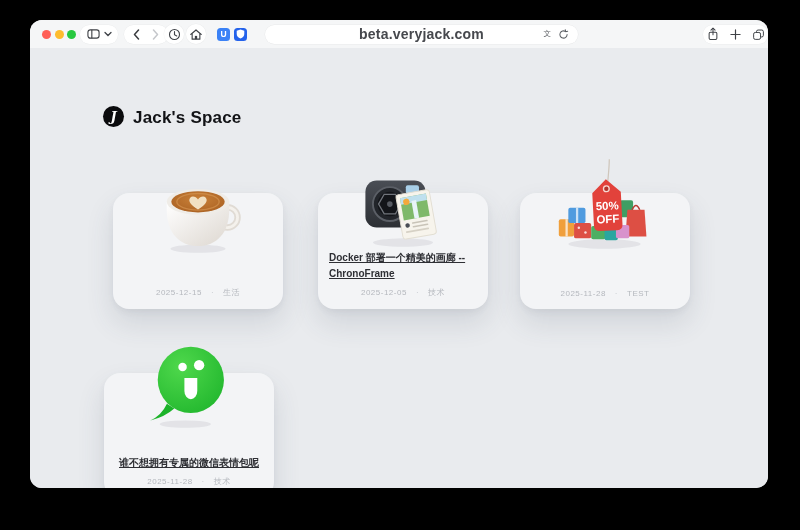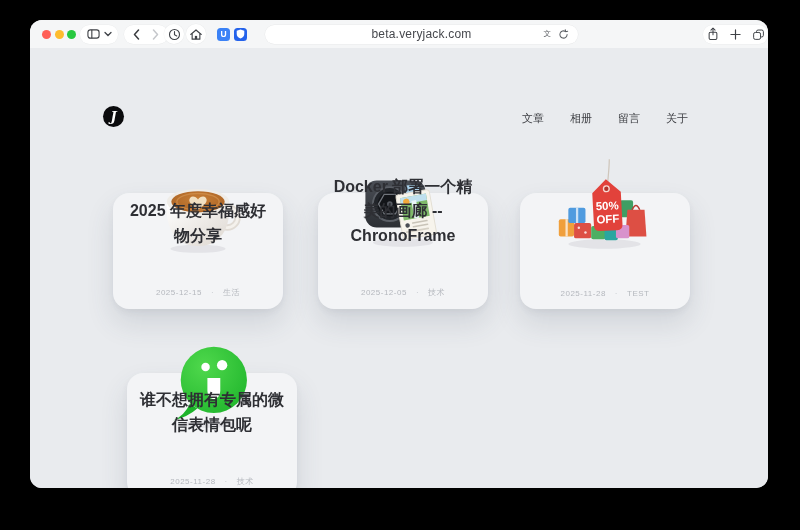--- a/index.html
+++ b/index.html
@@ -11,39 +11,39 @@
   .toolbar{position:relative;height:28px;background:#f5f6f7;border-bottom:1px solid #e2e3e6;}
   .tl{position:absolute;top:9.5px;width:9px;height:9px;border-radius:50%;}
   .pill{position:absolute;top:4.5px;height:19px;background:#fff;border-radius:9.5px;
         display:flex;align-items:center;justify-content:center;box-shadow:0 0 0 .5px rgba(0,0,0,.04);}
   .circle-btn{position:absolute;top:4px;width:20px;height:20px;border-radius:50%;background:#fff;
         display:flex;align-items:center;justify-content:center;box-shadow:0 0 0 .5px rgba(0,0,0,.04);}
   .ext{position:absolute;top:7.5px;width:13px;height:13px;border-radius:3.5px;
         display:flex;align-items:center;justify-content:center;}
   .addr{position:absolute;left:235px;top:4.5px;width:313px;height:19px;background:#fff;
         border-radius:9.5px;box-shadow:0 0 0 .5px rgba(0,0,0,.05);display:flex;align-items:center;justify-content:center;}
-  .addr-url{font-size:12px;color:#46484d;letter-spacing:.2px;}
+  .addr-url{font-size:14px;color:#46484d;letter-spacing:.2px;font-weight:bold;}
   .addr-icons{position:absolute;right:9px;top:0;height:19px;display:flex;align-items:center;gap:7px;color:#5d6065;}
   .t-glyph{font-size:7.5px;color:#5d6065;}
   .icon{display:block;}
   
   .page{position:absolute;left:0;top:28px;right:0;bottom:0;background:#e9ebee;}
   .logo{position:absolute;left:73px;top:58px;width:21px;height:21px;border-radius:50%;background:#0b0b0d;
         display:flex;align-items:center;justify-content:center;}
   .logo span{color:#fff;font-family:"DejaVu Serif",serif;font-style:italic;font-weight:700;font-size:13px;line-height:1;margin-top:-1px;}
   .site-title{position:absolute;left:103px;top:60px;font-size:17px;font-weight:700;color:#121316;letter-spacing:.2px;}
   .nav{position:absolute;left:492px;top:63px;width:166px;display:flex;justify-content:space-between;}
   .nav span{font-size:11px;color:#3f4045;cursor:pointer;}
   
   .card{position:absolute;width:170px;background:#f3f4f6;border-radius:16px;
         box-shadow:0 14px 28px rgba(60,70,90,.14),0 3px 6px rgba(60,70,90,.06);}
   .card-img{position:absolute;left:50%;transform:translateX(-50%);}
   .card-content{position:absolute;left:6px;right:6px;bottom:11px;display:flex;flex-direction:column;gap:6px;align-items:center;}
-  .card-title{max-width:148px;text-align:center;font-size:16px;line-height:1.55;font-weight:600;color:#2e2f34;}
-  .card-meta{display:flex;align-items:center;gap:9px;font-size:8px;letter-spacing:.5px;color:#b5b8be;font-weight:500;margin-top:32px;}
+  .card-title{max-width:148px;font-size:10px;line-height:1.55;font-weight:600;color:#2e2f34;text-decoration:underline;}
+  .card-meta{display:flex;align-items:center;gap:9px;font-size:8px;letter-spacing:.5px;color:#b5b8be;font-weight:500;}
   .meta-dot{color:#c9ccd1;}
 </style>
 </head>
 <body>
 
 <div class="stage">
   <div class="window">
 
     <div class="toolbar">
       <div class="tl" style="left:12px;background:#ff5f57"></div>
@@ -118,27 +118,22 @@
           <rect x="2" y="5.5" width="8.5" height="8.5" rx="2" fill="#fff" stroke="#3f4247" stroke-width="1.2"></rect>
         </svg>
       </div>
     </div>
 
     <div class="page">
 
       <div class="logo">
         <span>J</span>
       </div>
-
-      <div class="nav">
-        <span>文章</span>
-        <span>相册</span>
-        <span>留言</span>
-        <span>关于</span>
-      </div>
+      <div class="site-title">Jack's Space</div>
+
 
       <div class="card" style="left:83px;top:145px;height:116px;">
         <svg class="card-img" style="top:-26px;" width="92" height="88" viewBox="0 0 100 92">
           <defs>
             <linearGradient id="cupg" x1="0" y1="0" x2="1" y2="1">
               <stop offset="0" stop-color="#ffffff"></stop>
                 <stop offset="1" stop-color="#ddd7d0"></stop>
             </linearGradient>
             <radialGradient id="cofg" cx="0.5" cy="0.4" r="0.8">
               <stop offset="0" stop-color="#c98138"></stop>
@@ -148,21 +143,20 @@
           <ellipse cx="50" cy="87" rx="30" ry="4.5" fill="rgba(40,40,60,0.08)"></ellipse>
           <circle cx="82" cy="53" r="11" fill="none" stroke="#e0dbd4" stroke-width="7"></circle>
           <circle cx="82" cy="53" r="11" fill="none" stroke="#f4f1ec" stroke-width="3"></circle>
           <path d="M16,36 L16,44 C16,70 30,84 50,84 C70,84 84,70 84,44 L84,36 Z" fill="url(#cupg)"></path>
           <ellipse cx="50" cy="36" rx="34" ry="14" fill="#efece7"></ellipse>
           <ellipse cx="50" cy="36" rx="29" ry="11.5" fill="url(#cofg)"></ellipse>
           <ellipse cx="50" cy="36" rx="23" ry="9" fill="none" stroke="#d89a55" stroke-width="1.5" opacity="0.6"></ellipse>
           <path d="M50,44.5 C43,39.5 38.5,35.5 41.5,31.5 C44,28.8 48,30.5 50,33.5 C52,30.5 56,28.8 58.5,31.5 C61.5,35.5 57,39.5 50,44.5 Z" fill="#f1e0c2"></path>
         </svg>
         <div class="card-content">
-          <div class="card-title">2025 年度幸福感好物分享</div>
           <div class="card-meta">
             <span>2025-12-15</span>
             <span class="meta-dot">·</span>
             <span>生活</span>
           </div>
         </div>
       </div>
 
       <div class="card" style="left:288px;top:145px;height:116px;">
         <svg class="card-img" style="top:-32px;" width="94" height="88" viewBox="0 0 100 92">
@@ -227,21 +221,21 @@
         </svg>
         <div class="card-content">
           <div class="card-meta">
             <span>2025-11-28</span>
             <span class="meta-dot">·</span>
             <span>TEST</span>
           </div>
         </div>
       </div>
 
-      <div class="card" style="left:97px;top:325px;height:125px;">
+      <div class="card" style="left:74px;top:325px;height:125px;">
         <svg class="card-img" style="top:-32px;" width="92" height="88" viewBox="0 0 100 95">
           <defs>
             <radialGradient id="wg" cx="0.35" cy="0.3" r="0.9">
               <stop offset="0" stop-color="#4fd84c"></stop>
                 <stop offset="1" stop-color="#1cb32a"></stop>
             </radialGradient>
           </defs>
           <ellipse cx="46" cy="90" rx="28" ry="4" fill="rgba(40,40,60,0.08)"></ellipse>
           <circle cx="52" cy="42" r="36" fill="url(#wg)"></circle>
           <path d="M26,68 Q20,81 8,86 Q24,82 34,73 Z" fill="#1cb32a"></path>

